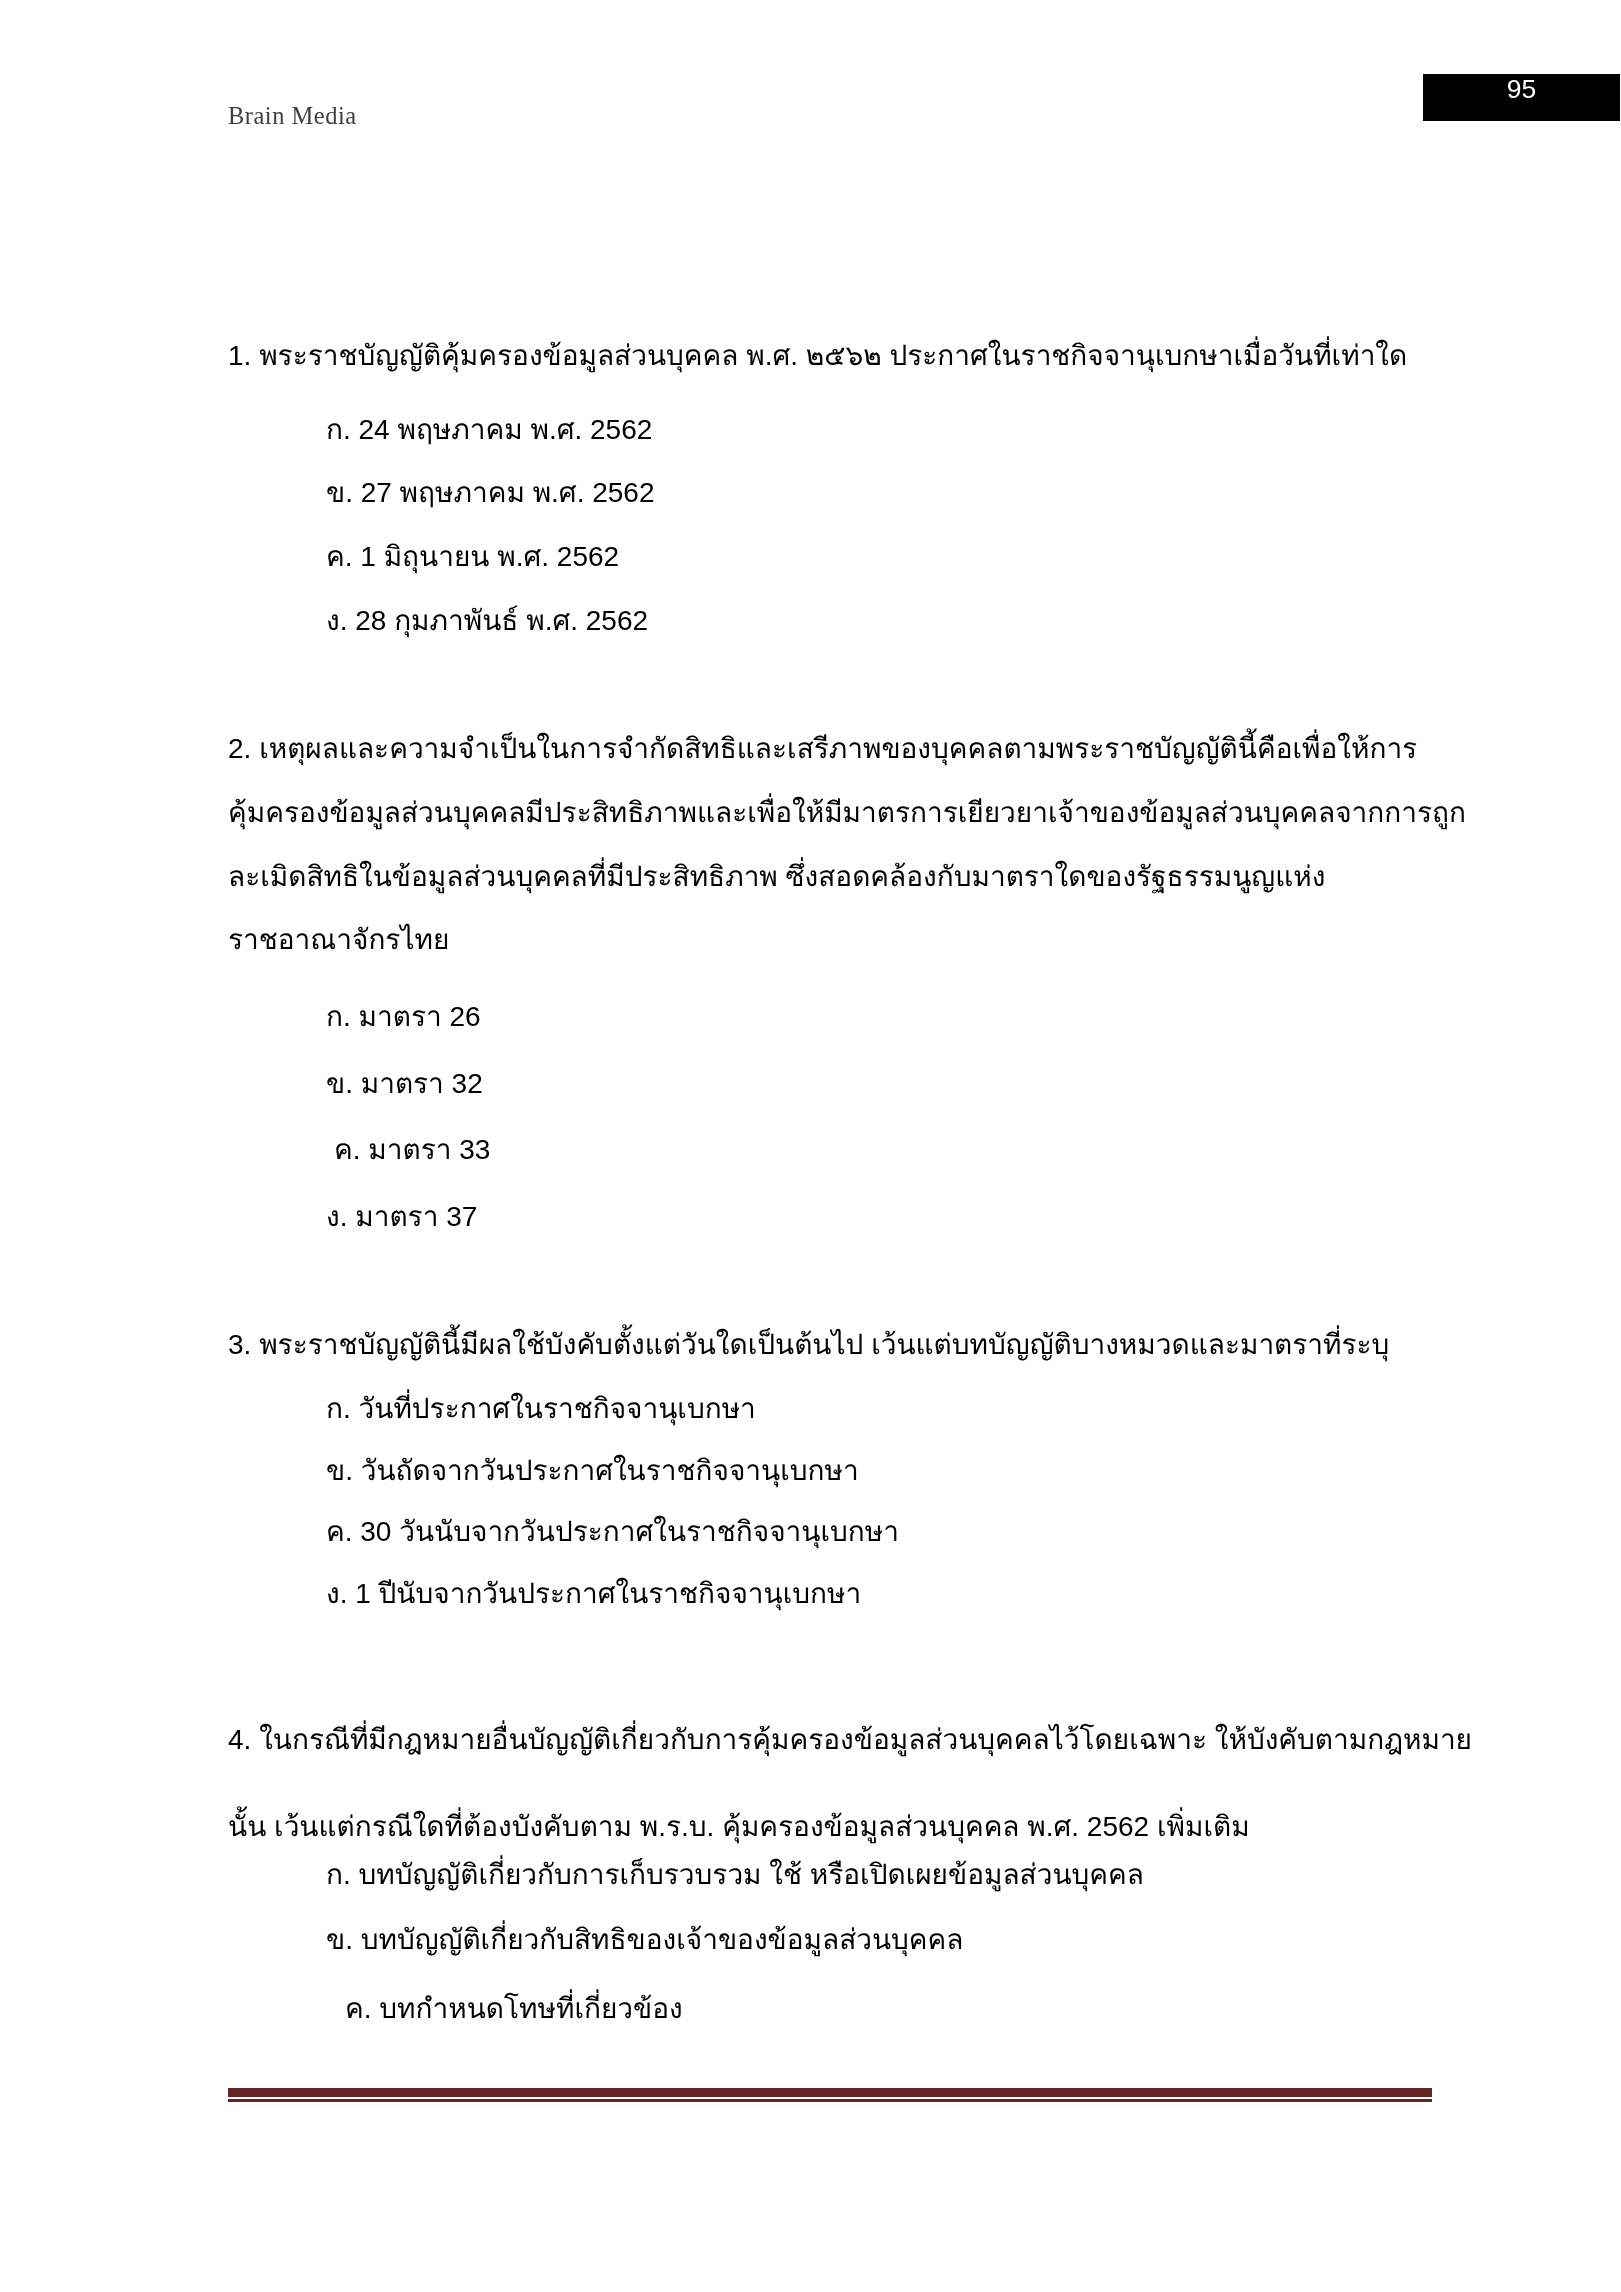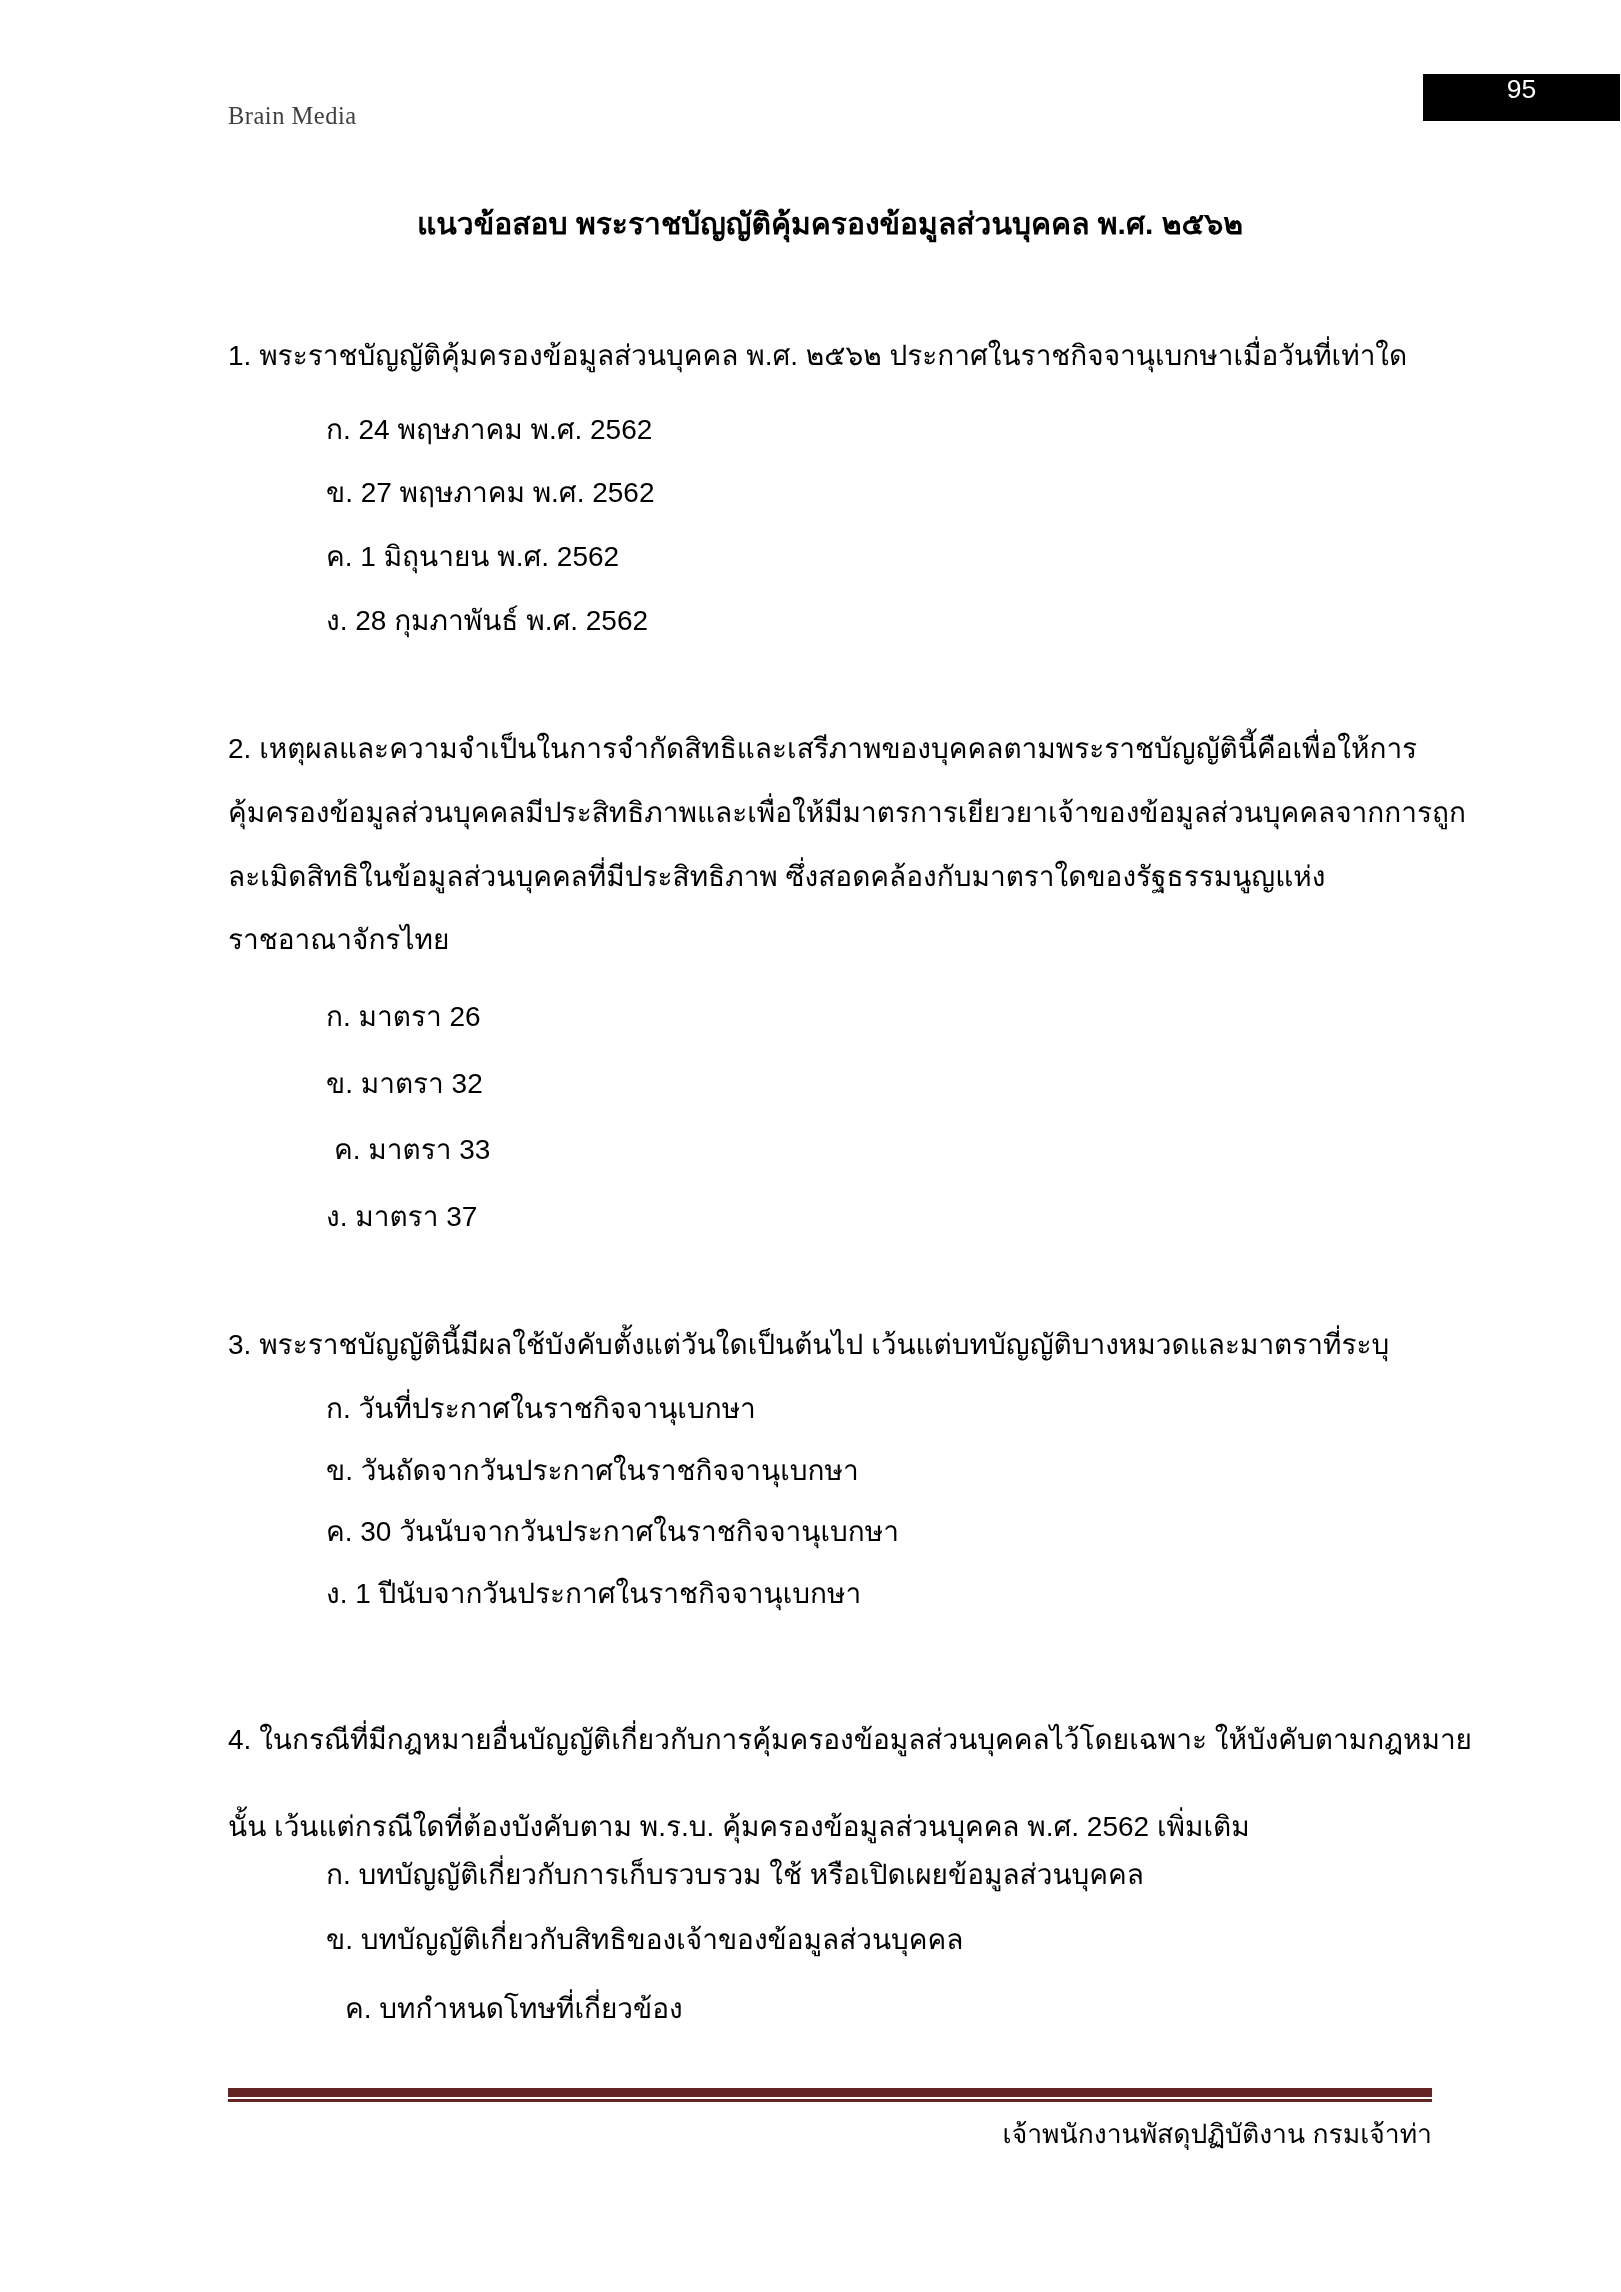--- a/index.html
+++ b/index.html
@@ -82,21 +82,20 @@
 <body>
 
 <div class="page" style="color: rgb(0, 0, 0);">
 
   <div class="abs brand" style="color: rgb(63, 63, 63);">Brain Media</div>
 
   <div class="abs page-number-box" style="background: rgb(0, 0, 0);">
     <span style="color: rgb(255, 255, 255);">95</span>
   </div>
 
-  <div class="abs doc-title">แนวข้อสอบ พระราชบัญญัติคุ้มครองข้อมูลส่วนบุคคล พ.ศ. ๒๕๖๒</div>
 
   <div>
       <div class="abs question-line" style="left: 228px; top: 333px;">1. พระราชบัญญัติคุ้มครองข้อมูลส่วนบุคคล พ.ศ. ๒๕๖๒ ประกาศในราชกิจจานุเบกษาเมื่อวันที่เท่าใด</div>
       <div class="abs option-item" style="left: 326px; top: 407px;">ก. 24 พฤษภาคม พ.ศ. 2562</div>
       <div class="abs option-item" style="left: 326px; top: 470px;">ข. 27 พฤษภาคม พ.ศ. 2562</div>
       <div class="abs option-item" style="left: 326px; top: 534px;">ค. 1 มิถุนายน พ.ศ. 2562</div>
       <div class="abs option-item" style="left: 326px; top: 598px;">ง. 28 กุมภาพันธ์ พ.ศ. 2562</div>
       <div class="abs question-line" style="left: 228px; top: 726px;">2. เหตุผลและความจำเป็นในการจำกัดสิทธิและเสรีภาพของบุคคลตามพระราชบัญญัตินี้คือเพื่อให้การ</div>
       <div class="abs question-line" style="left: 228px; top: 790px;">คุ้มครองข้อมูลส่วนบุคคลมีประสิทธิภาพและเพื่อให้มีมาตรการเยียวยาเจ้าของข้อมูลส่วนบุคคลจากการถูก</div>
       <div class="abs question-line" style="left: 228px; top: 854px;">ละเมิดสิทธิในข้อมูลส่วนบุคคลที่มีประสิทธิภาพ ซึ่งสอดคล้องกับมาตราใดของรัฐธรรมนูญแห่ง</div>
@@ -113,16 +112,15 @@
       <div class="abs question-line" style="left: 228px; top: 1717px;">4. ในกรณีที่มีกฎหมายอื่นบัญญัติเกี่ยวกับการคุ้มครองข้อมูลส่วนบุคคลไว้โดยเฉพาะ ให้บังคับตามกฎหมาย</div>
       <div class="abs question-line" style="left: 228px; top: 1780px; margin-top: 24px;">นั้น เว้นแต่กรณีใดที่ต้องบังคับตาม พ.ร.บ. คุ้มครองข้อมูลส่วนบุคคล พ.ศ. 2562 เพิ่มเติม</div>
       <div class="abs option-item" style="left: 326px; top: 1852px;">ก. บทบัญญัติเกี่ยวกับการเก็บรวบรวม ใช้ หรือเปิดเผยข้อมูลส่วนบุคคล</div>
       <div class="abs option-item" style="left: 326px; top: 1917px;">ข. บทบัญญัติเกี่ยวกับสิทธิของเจ้าของข้อมูลส่วนบุคคล</div>
       <div class="abs option-item" style="left: 326px; top: 1986px; margin-left: 19px;">ค. บทกำหนดโทษที่เกี่ยวข้อง</div>
     </div>
 
   <div class="abs footer-rule-thick" style="background: rgb(99, 36, 35);"></div>
   <div class="abs footer-rule-thin" style="background: rgb(99, 36, 35);"></div>
 
-  <div class="abs footer-text">เจ้าพนักงานพัสดุปฏิบัติงาน กรมเจ้าท่า</div>
 
 </div>
 
 
 </body></html>

